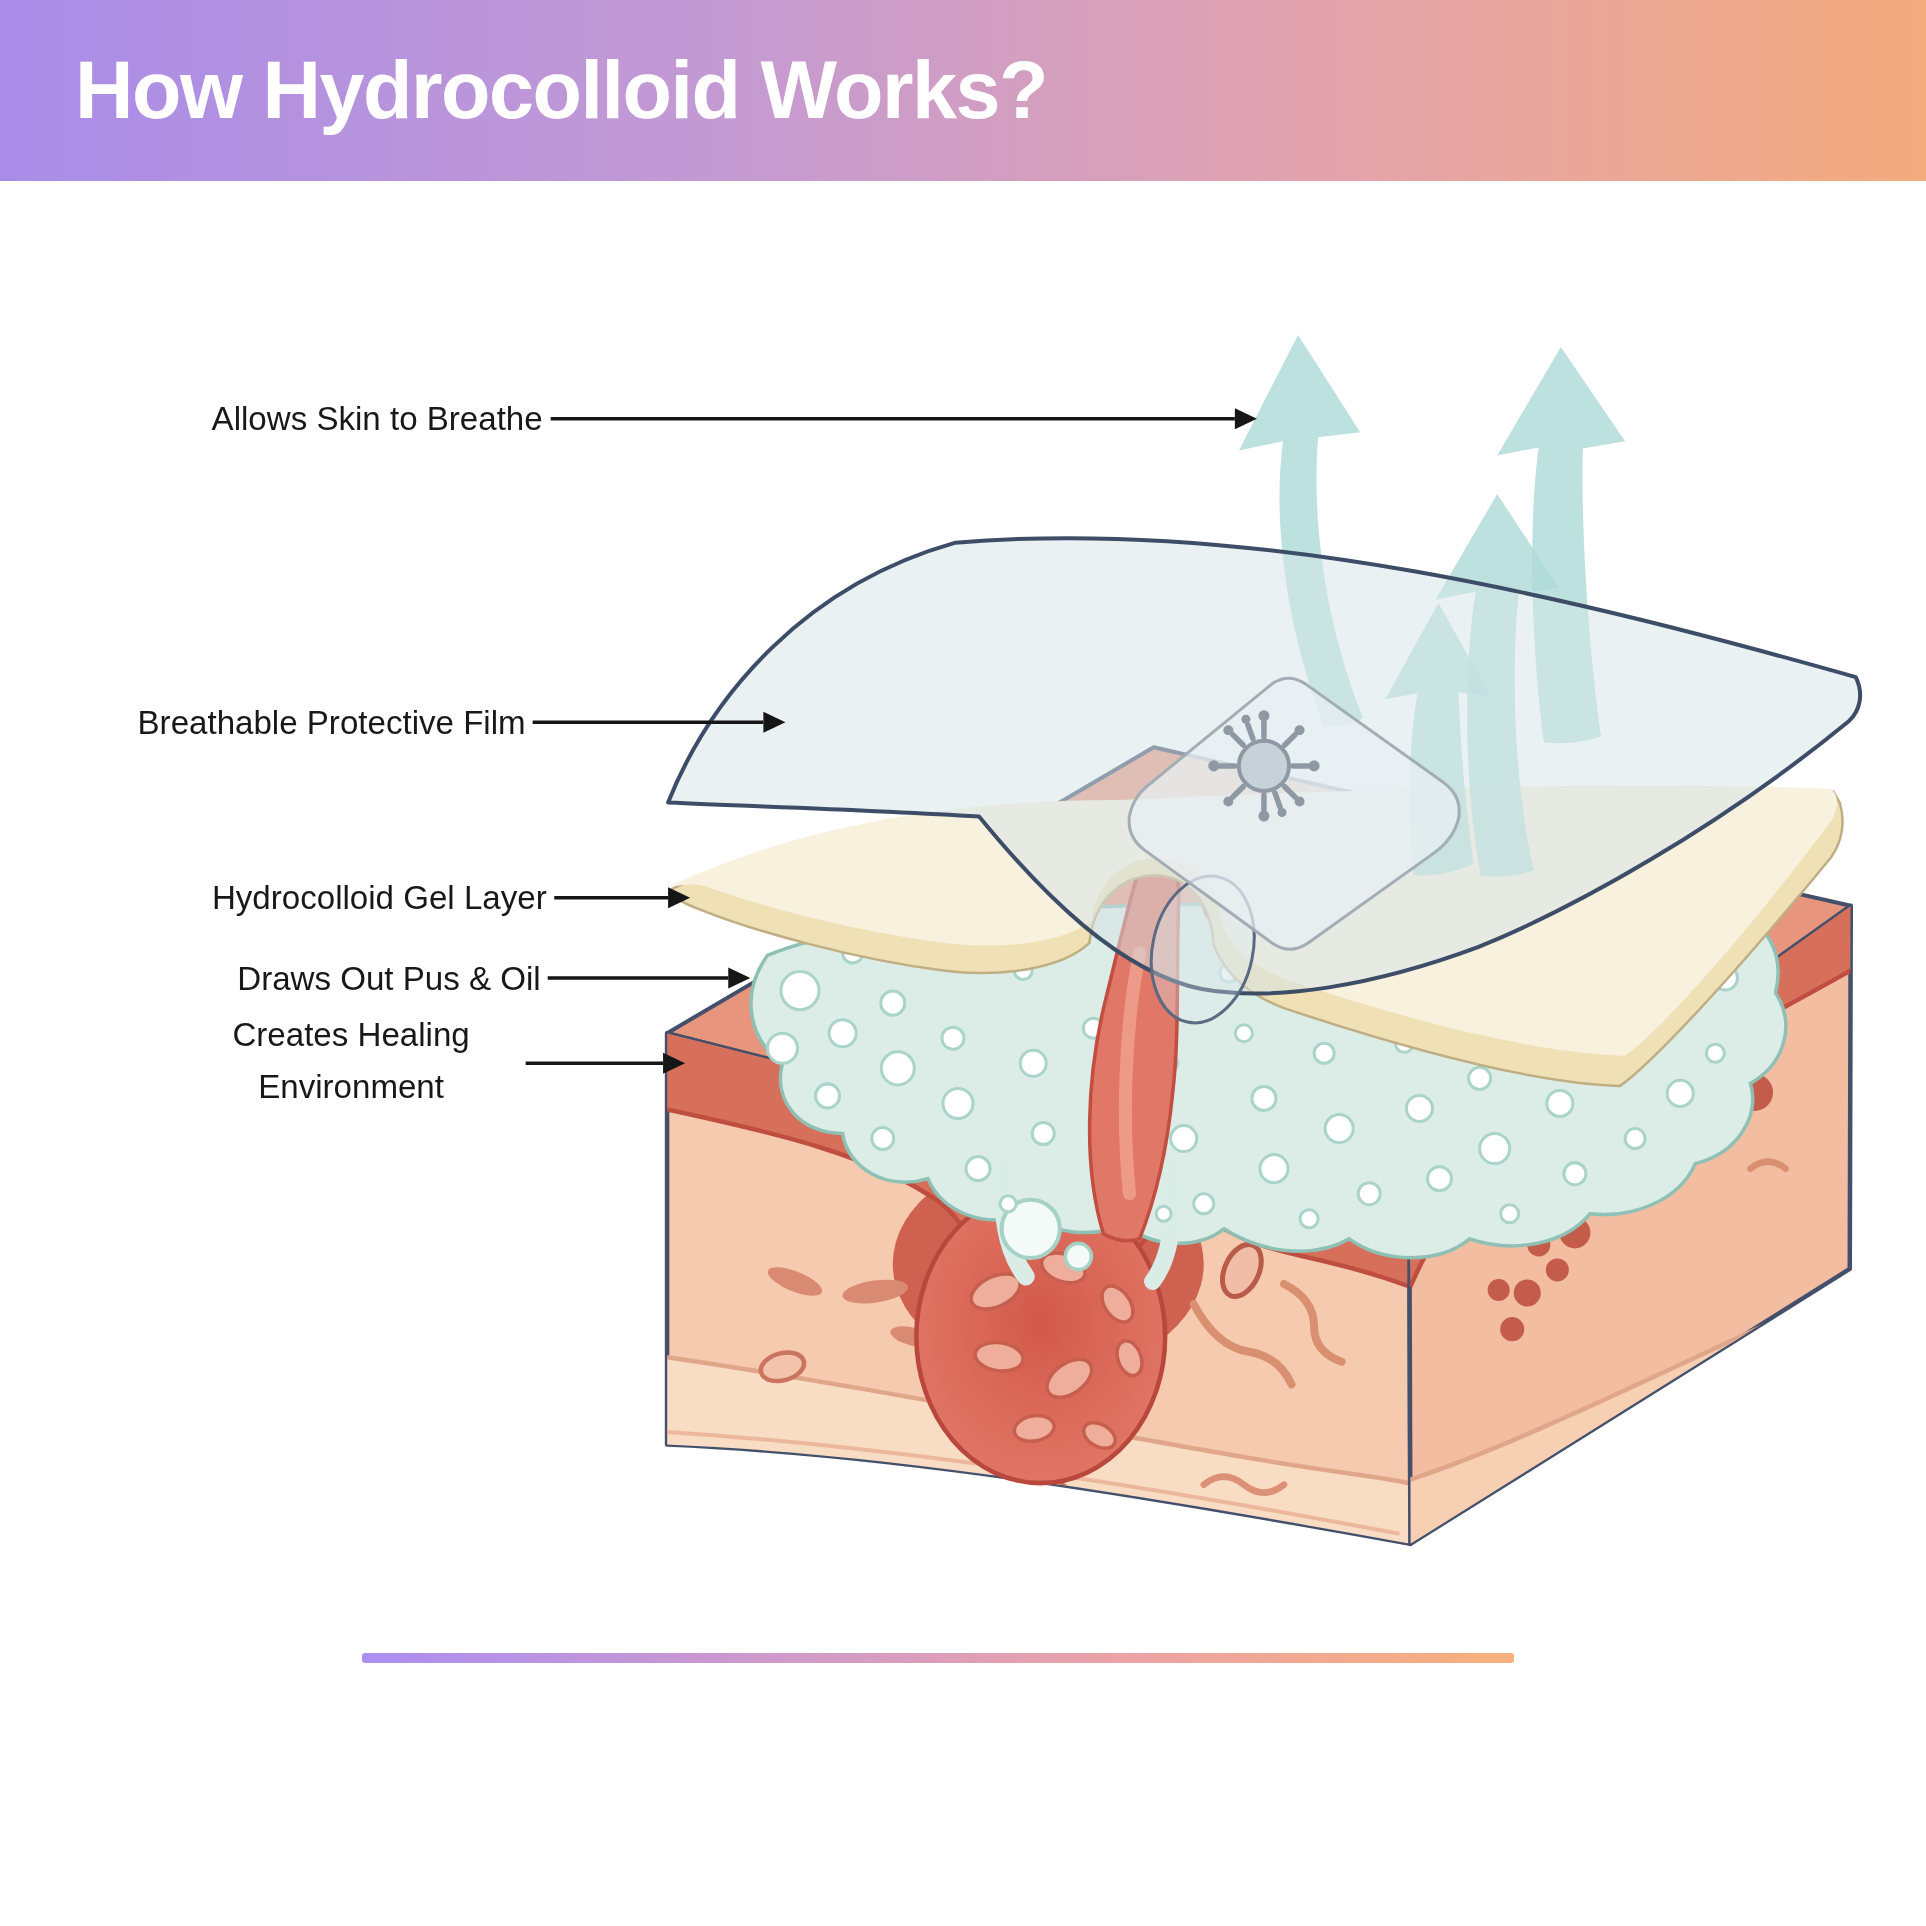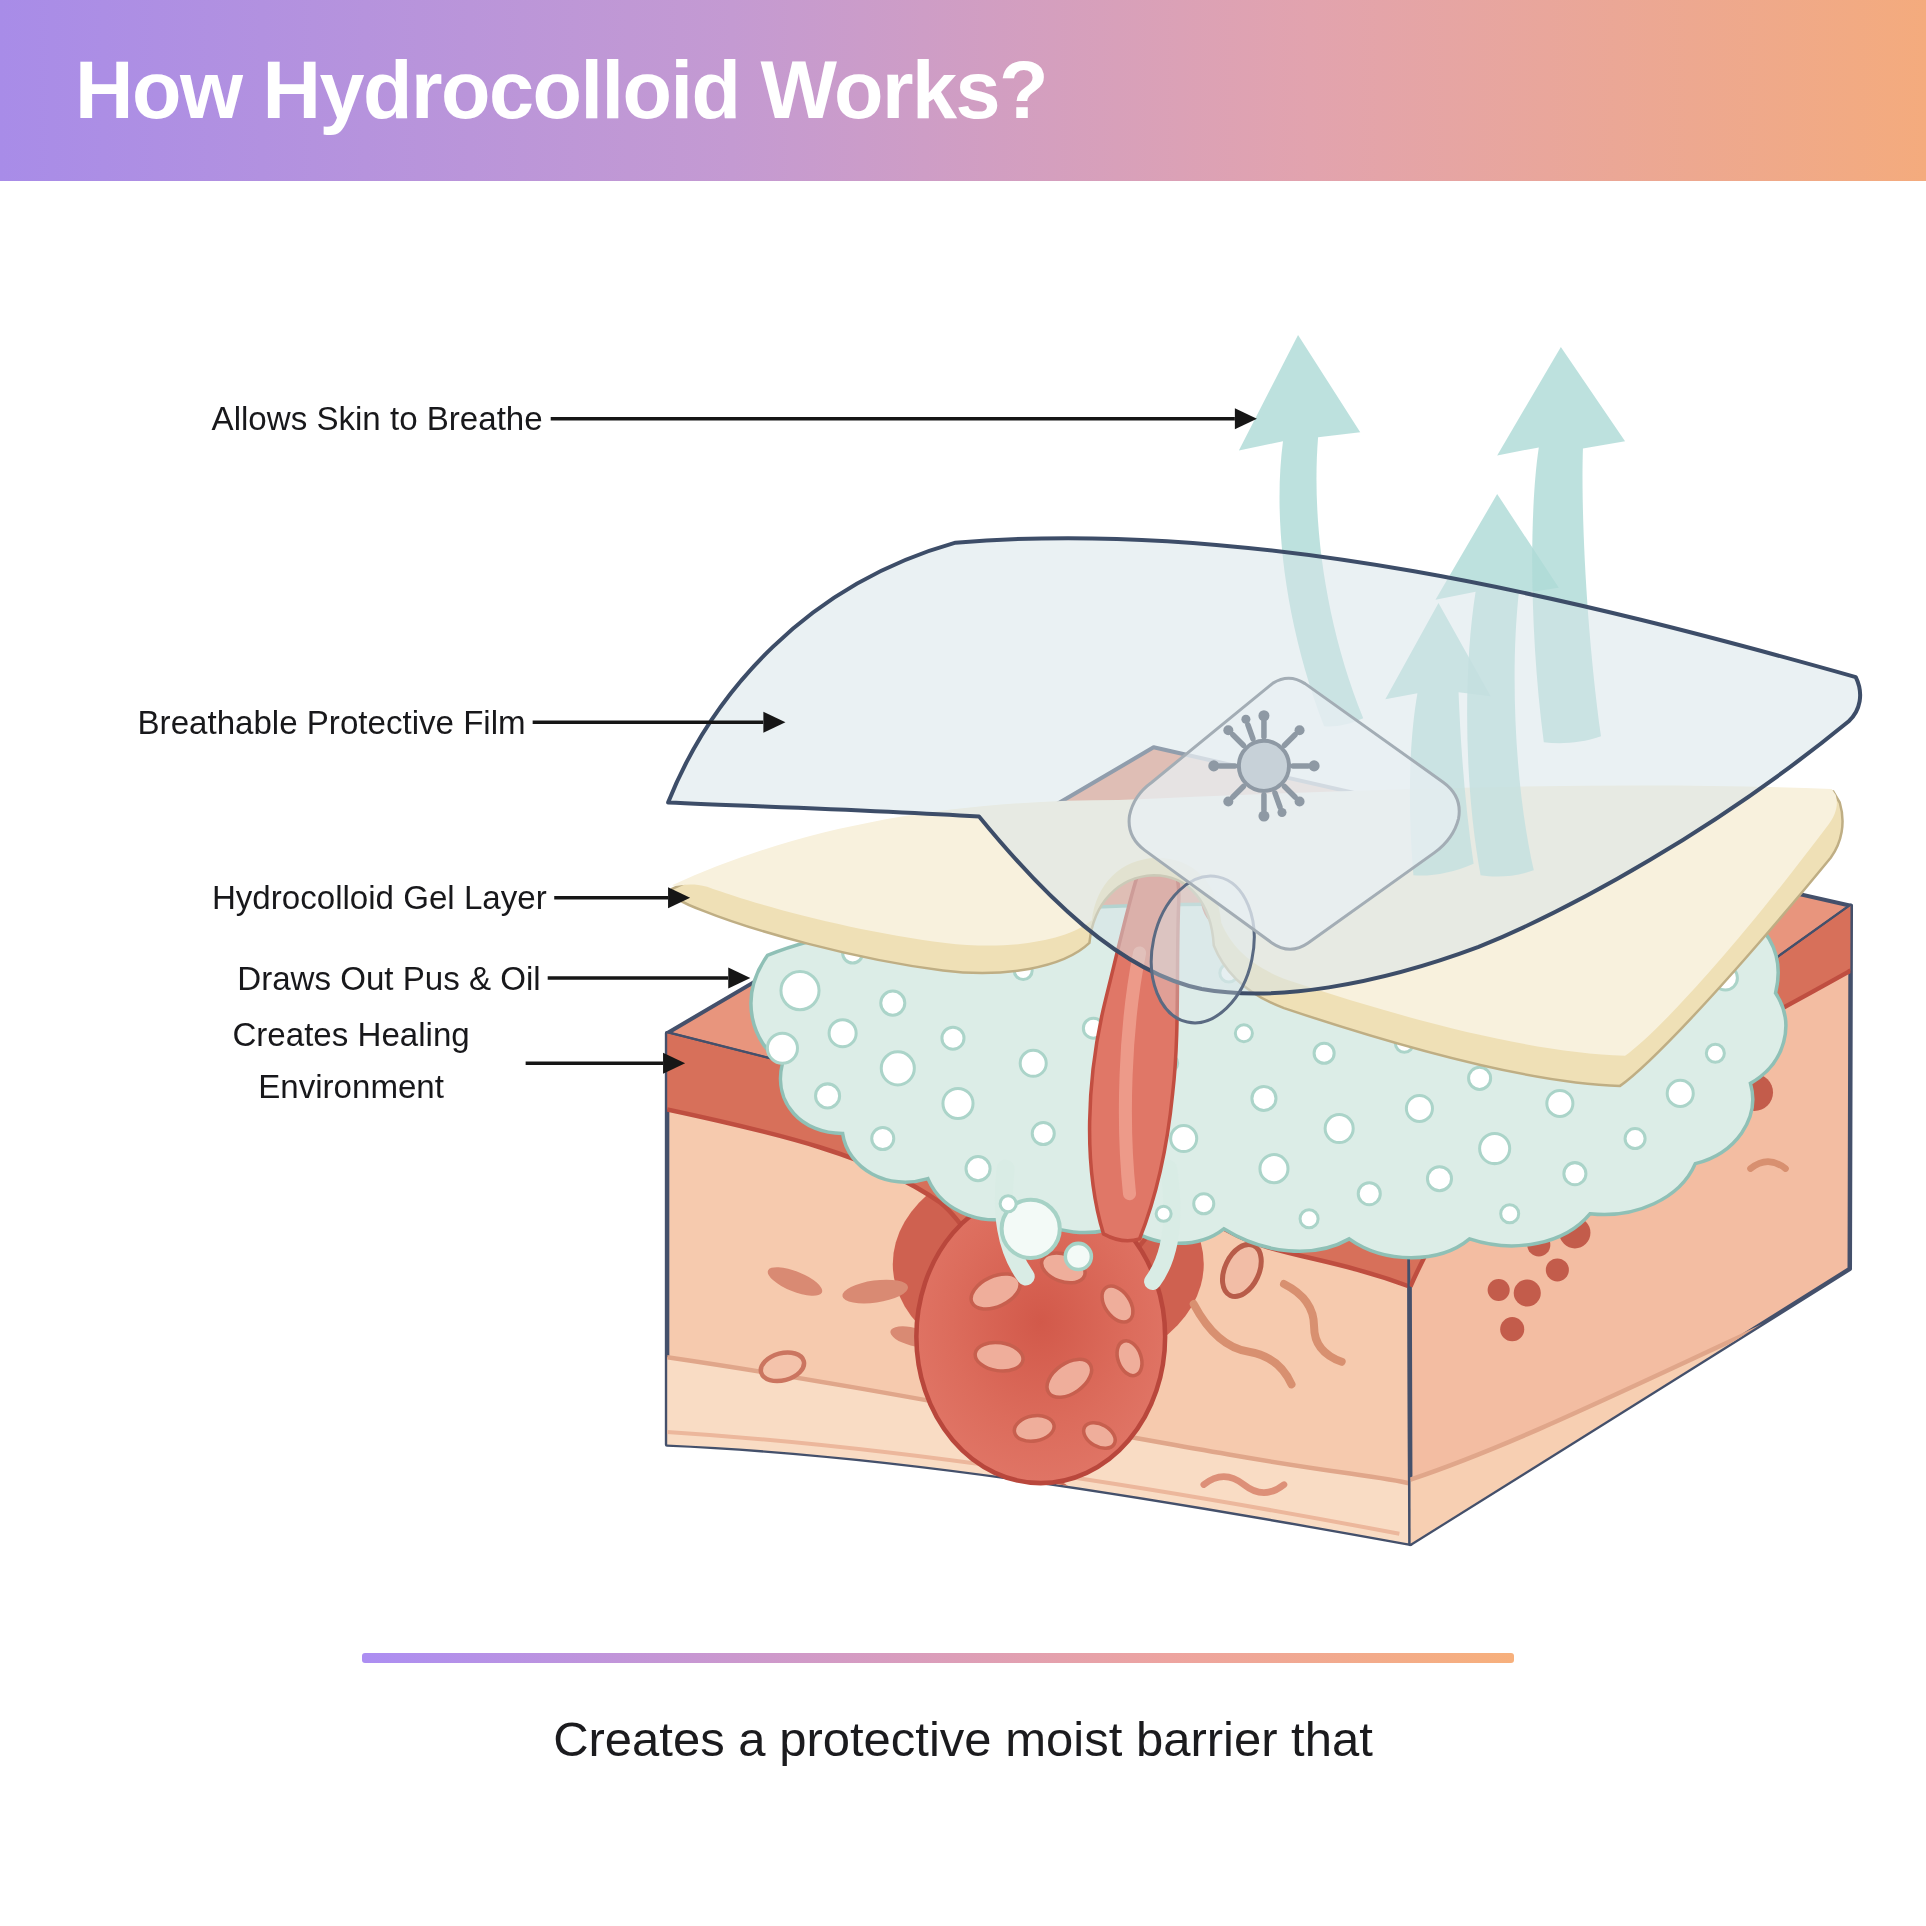--- a/index.html
+++ b/index.html
@@ -289,15 +289,14 @@
     </g>
   </g>
 </svg>
 
 <div class="header">
   <h1>How Hydrocolloid Works?</h1>
 </div>
 
 <div class="divider"></div>
 <div class="caption">
-  <div>Creates a protective moist barrier that</div>
 </div>
 
 
 </body></html>

